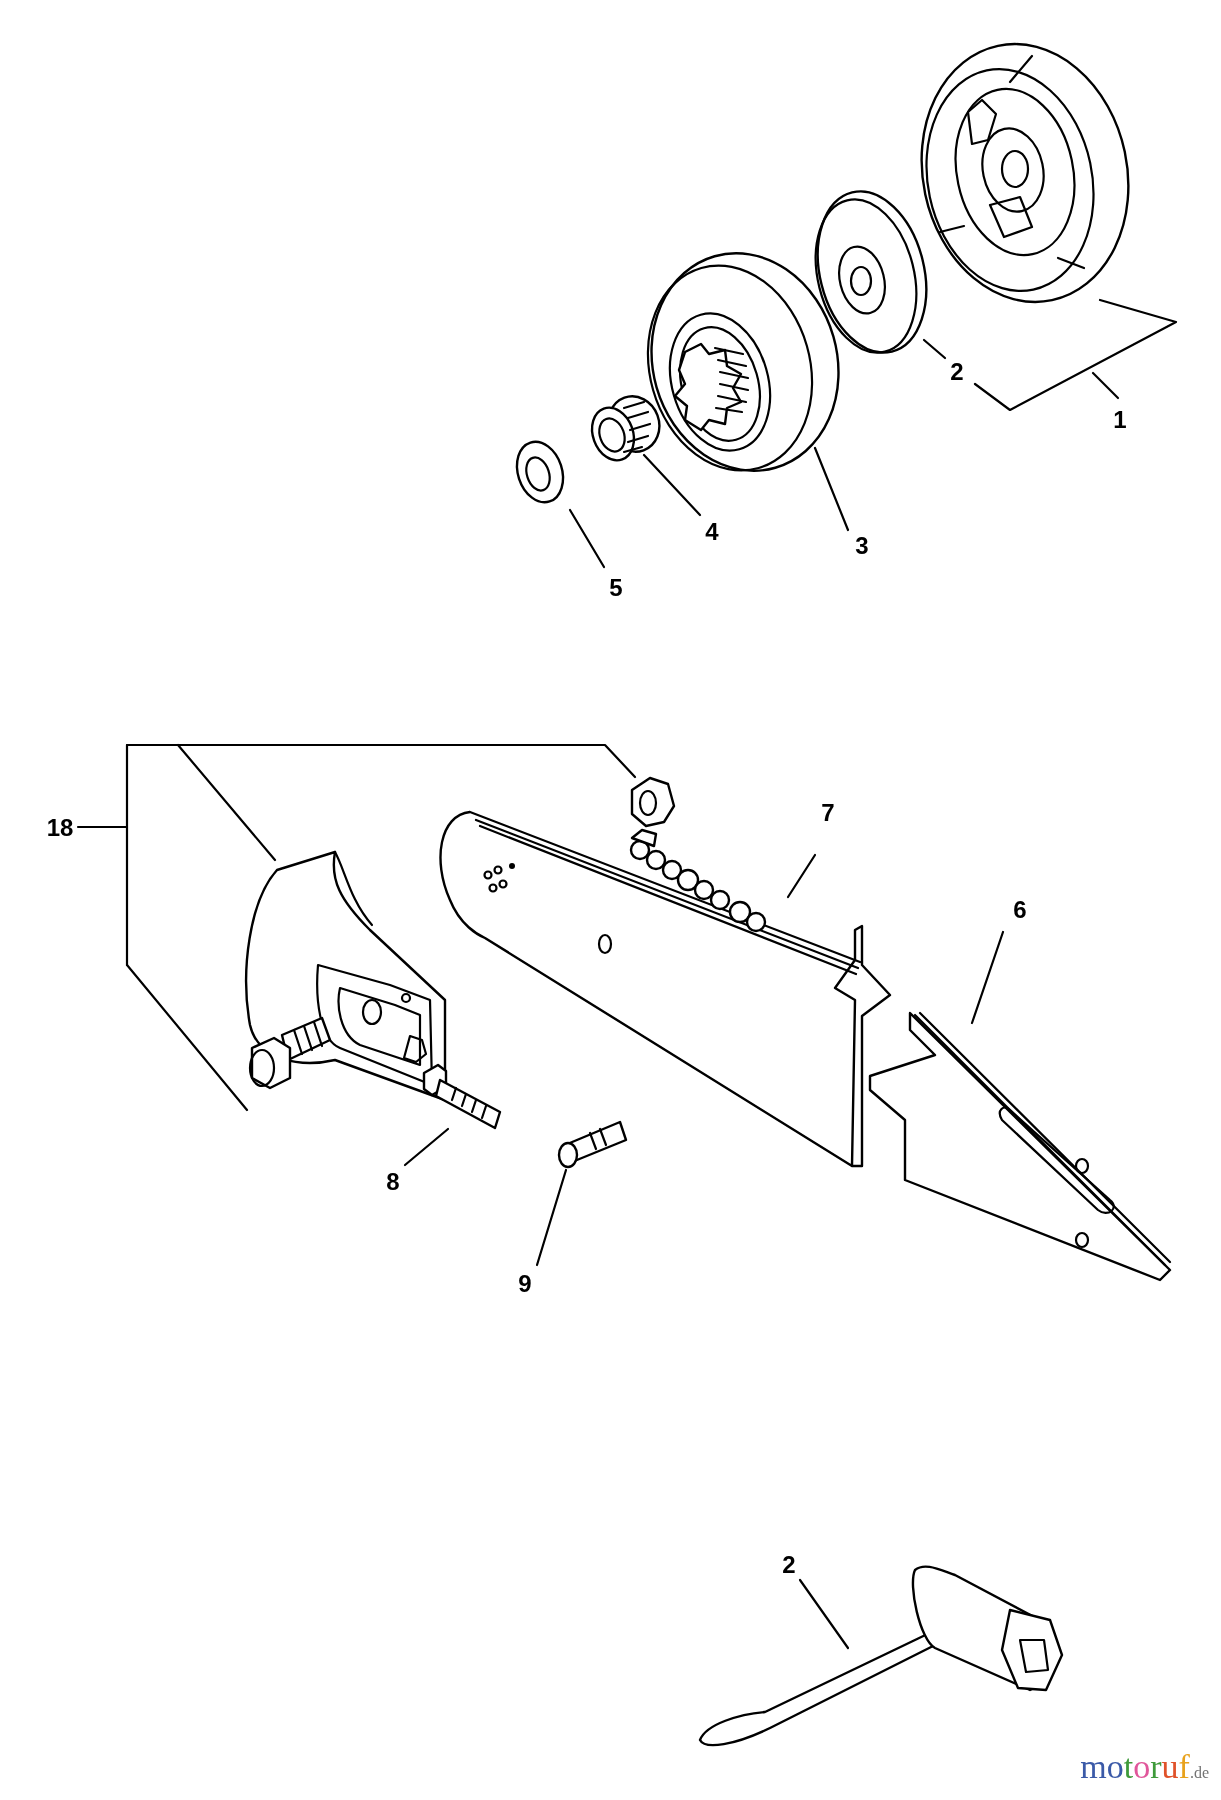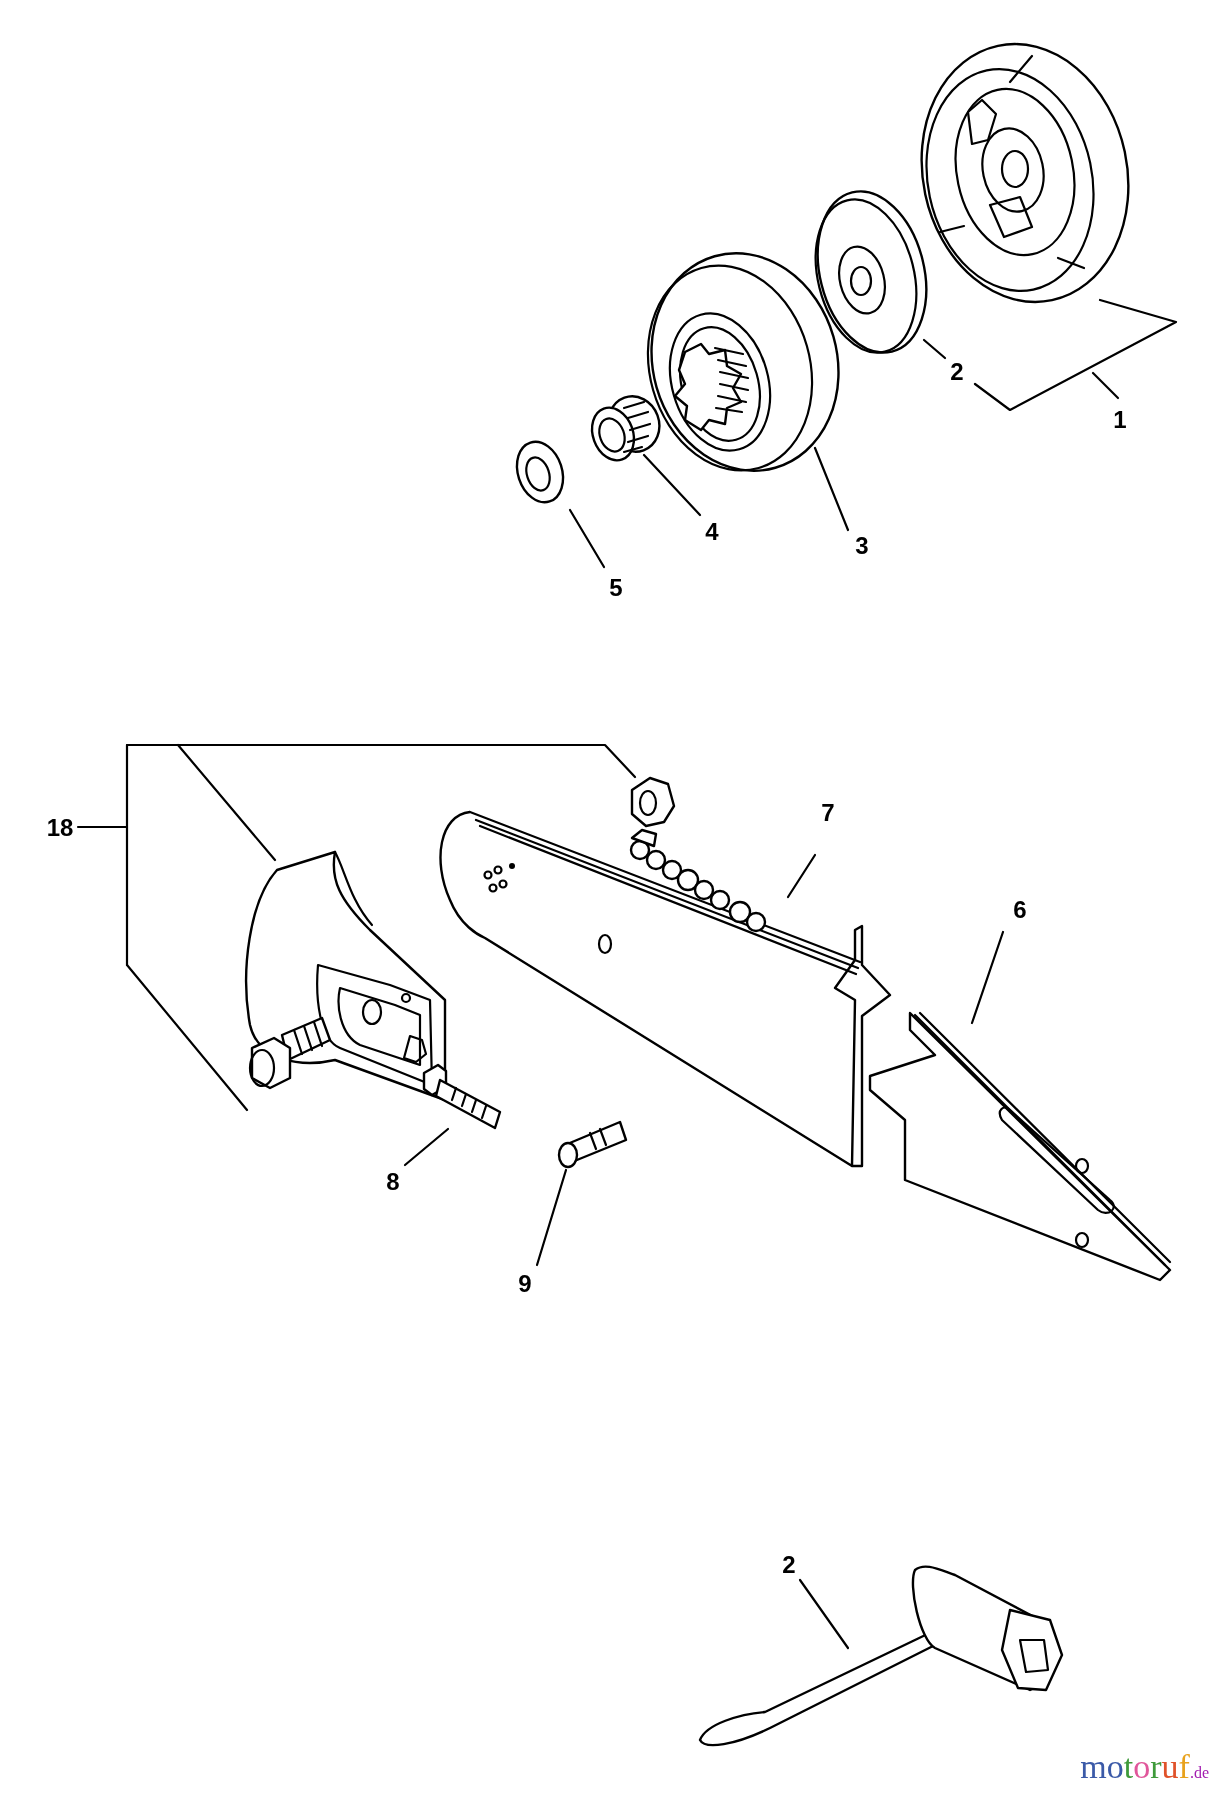--- a/index.html
+++ b/index.html
@@ -1,20 +1,20 @@
 <!DOCTYPE html>
 <html><head>
 <meta charset="utf-8">
 <style>
   html, body { margin:0; padding:0; background:#ffffff; }
   body { width:1221px; height:1800px; position:relative; overflow:hidden; font-family:"Liberation Sans", sans-serif; }
   #diagram { position:absolute; left:0; top:0; width:1221px; height:1800px; }
   .callout { position:absolute; font-family:"Liberation Sans", sans-serif; font-weight:bold; font-size:24px; color:#000; line-height:1; transform:translate(-50%,-50%); }
   .logo { position:absolute; right:12px; bottom:14px; font-family:"Liberation Serif", serif; font-size:34px; letter-spacing:0px; }
-  .logo .tld { font-size:16px; color:#a21caf; }
+  .logo .tld { font-size:16px; color:#737373; }
   svg .ln { stroke:#000; stroke-width:2.2; fill:none; stroke-linejoin:round; stroke-linecap:round; }
   svg .fill { fill:#fff; stroke:#000; stroke-width:2.4; stroke-linejoin:round; }
   svg .blk { fill:#000; }
 </style>
 </head>
 <body>
 
 <svg id="diagram" viewBox="0 0 1221 1800" xmlns="http://www.w3.org/2000/svg">
 
   <g>

